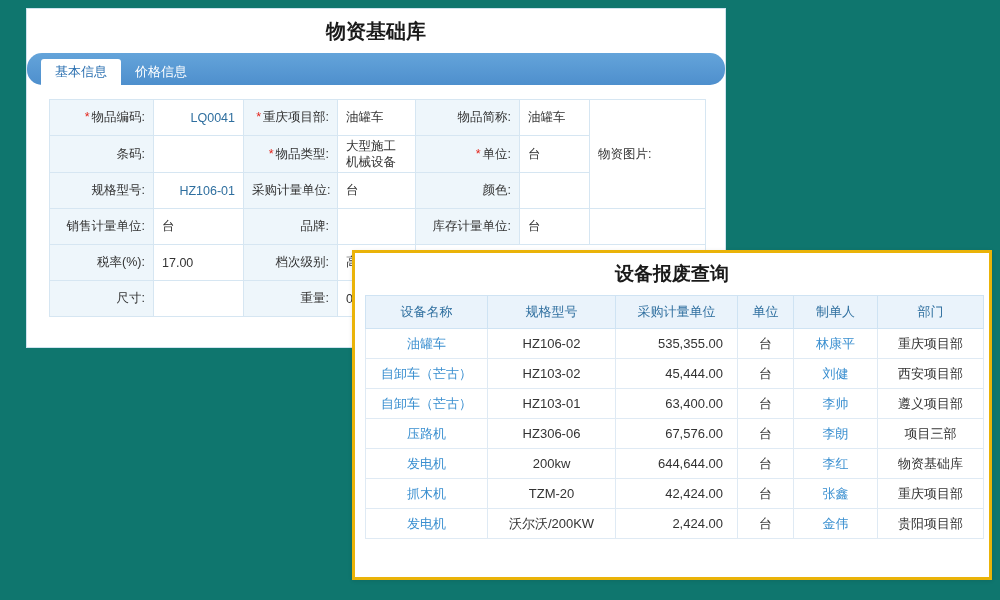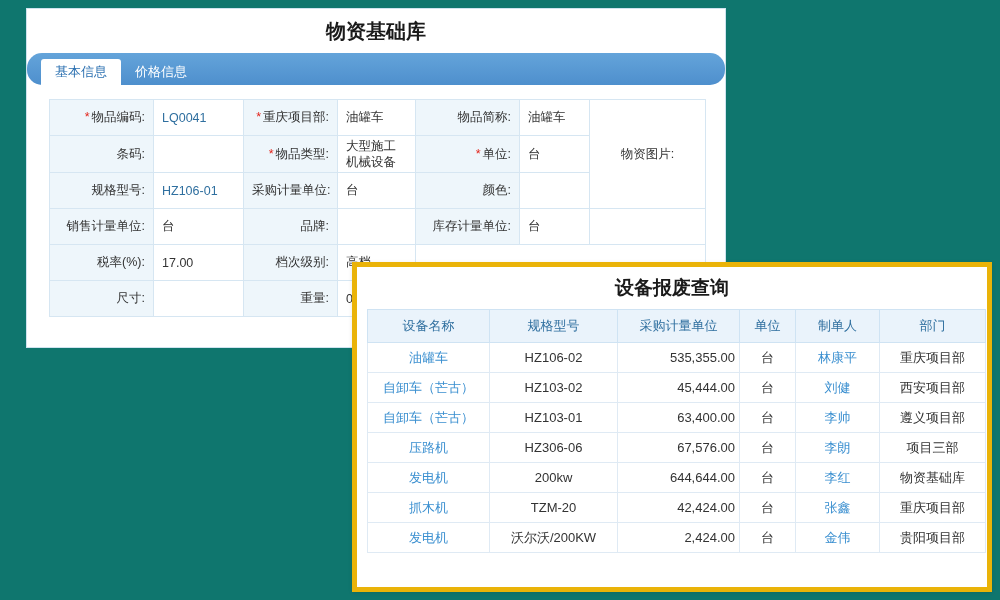--- a/index.html
+++ b/index.html
@@ -83,39 +83,39 @@
     background: #eef6fb;
     text-align: right;
     color: #333333;
     white-space: nowrap;
   }
   td.val {
     background: #ffffff;
     text-align: left;
     color: #333333;
   }
-  td.val.blue { color: #2f6f9f; }
+  td.val.blue { color: #2f6f9f; text-align: right; }
   .req { color: #e2231a; margin-right: 2px; }
   td.imgcell {
     background: #ffffff;
-    text-align: center;
+    text-align: left;
     color: #333333;
     vertical-align: middle;
   }
   .tall { height: 48px; }
 
   
   .win2 {
     position: absolute;
     left: 352px;
-    top: 262px;
+    top: 250px;
     width: 640px;
     height: 330px;
     background: #ffffff;
-    border: 5px solid #eab308;
+    border: 3px solid #eab308;
     box-sizing: border-box;
     box-shadow: 0 1px 4px rgba(0,0,0,0.10);
   }
   .win2-title {
     height: 42px;
     line-height: 42px;
     text-align: center;
     font-size: 19px;
     font-weight: bold;
     color: #1a1a1a;
@@ -146,21 +146,21 @@
     text-align: center;
     color: #333333;
     background: #ffffff;
     padding: 0 6px;
     box-sizing: border-box;
     white-space: nowrap;
     overflow: hidden;
     text-overflow: ellipsis;
   }
   table.grid td.link { color: #3a8fd0; cursor: pointer; }
-  table.grid td.num { text-align: right; padding-right: 4px; }
+  table.grid td.num { text-align: right; padding-right: 14px; }
 </style>
 </head>
 <body>
 
 <div id="root">
 
   <div class="win1">
     <div class="win1-title">物资基础库</div>
 
     <div class="tabbar">

